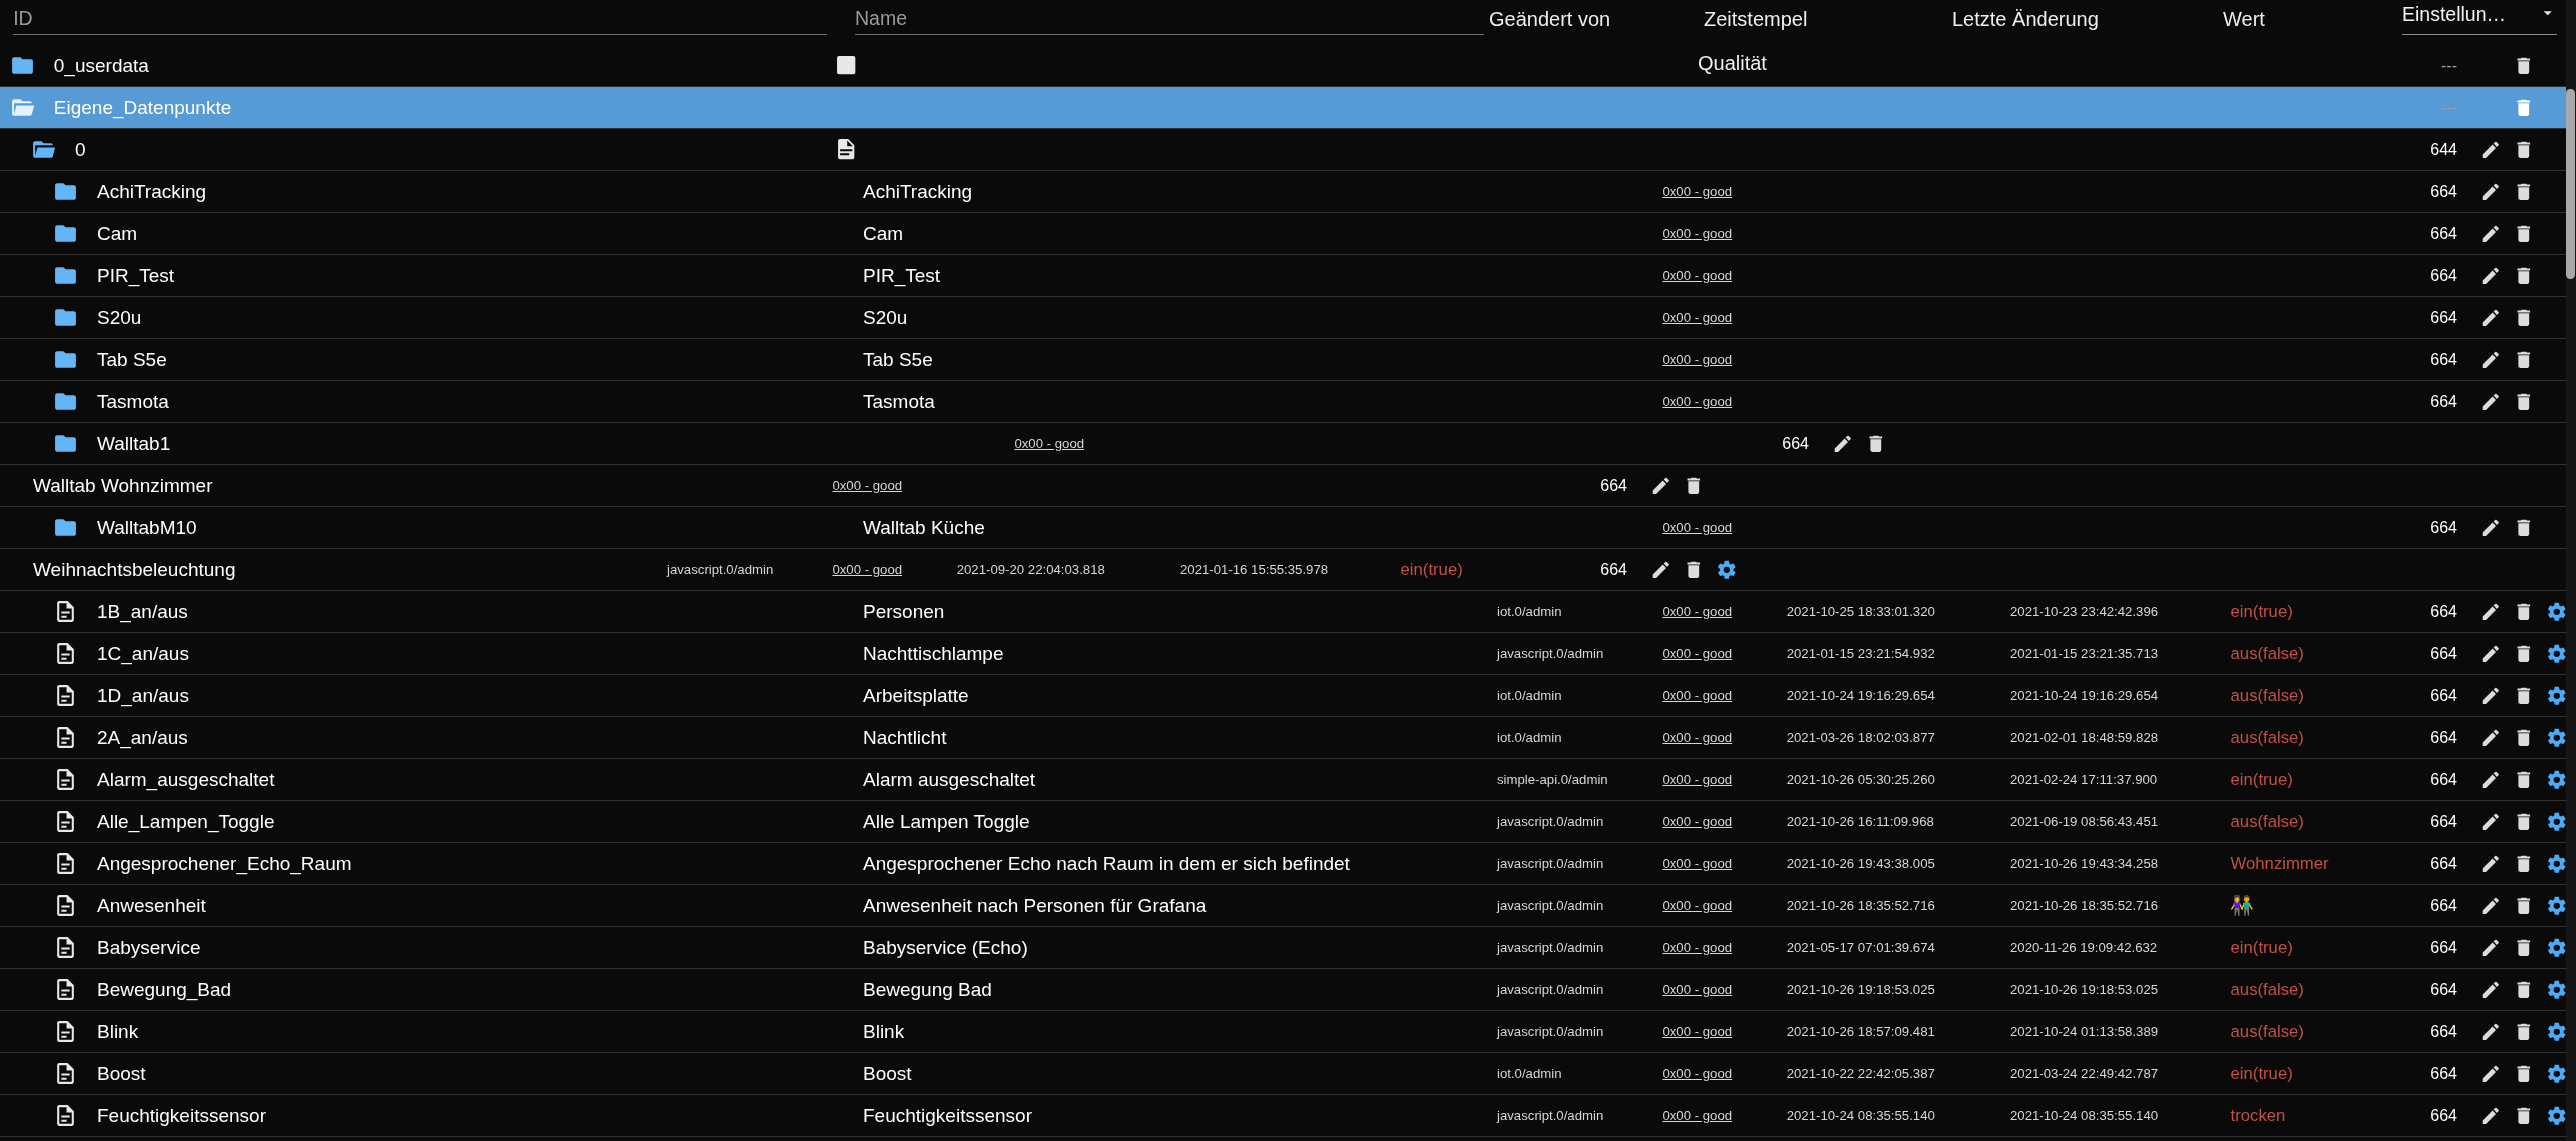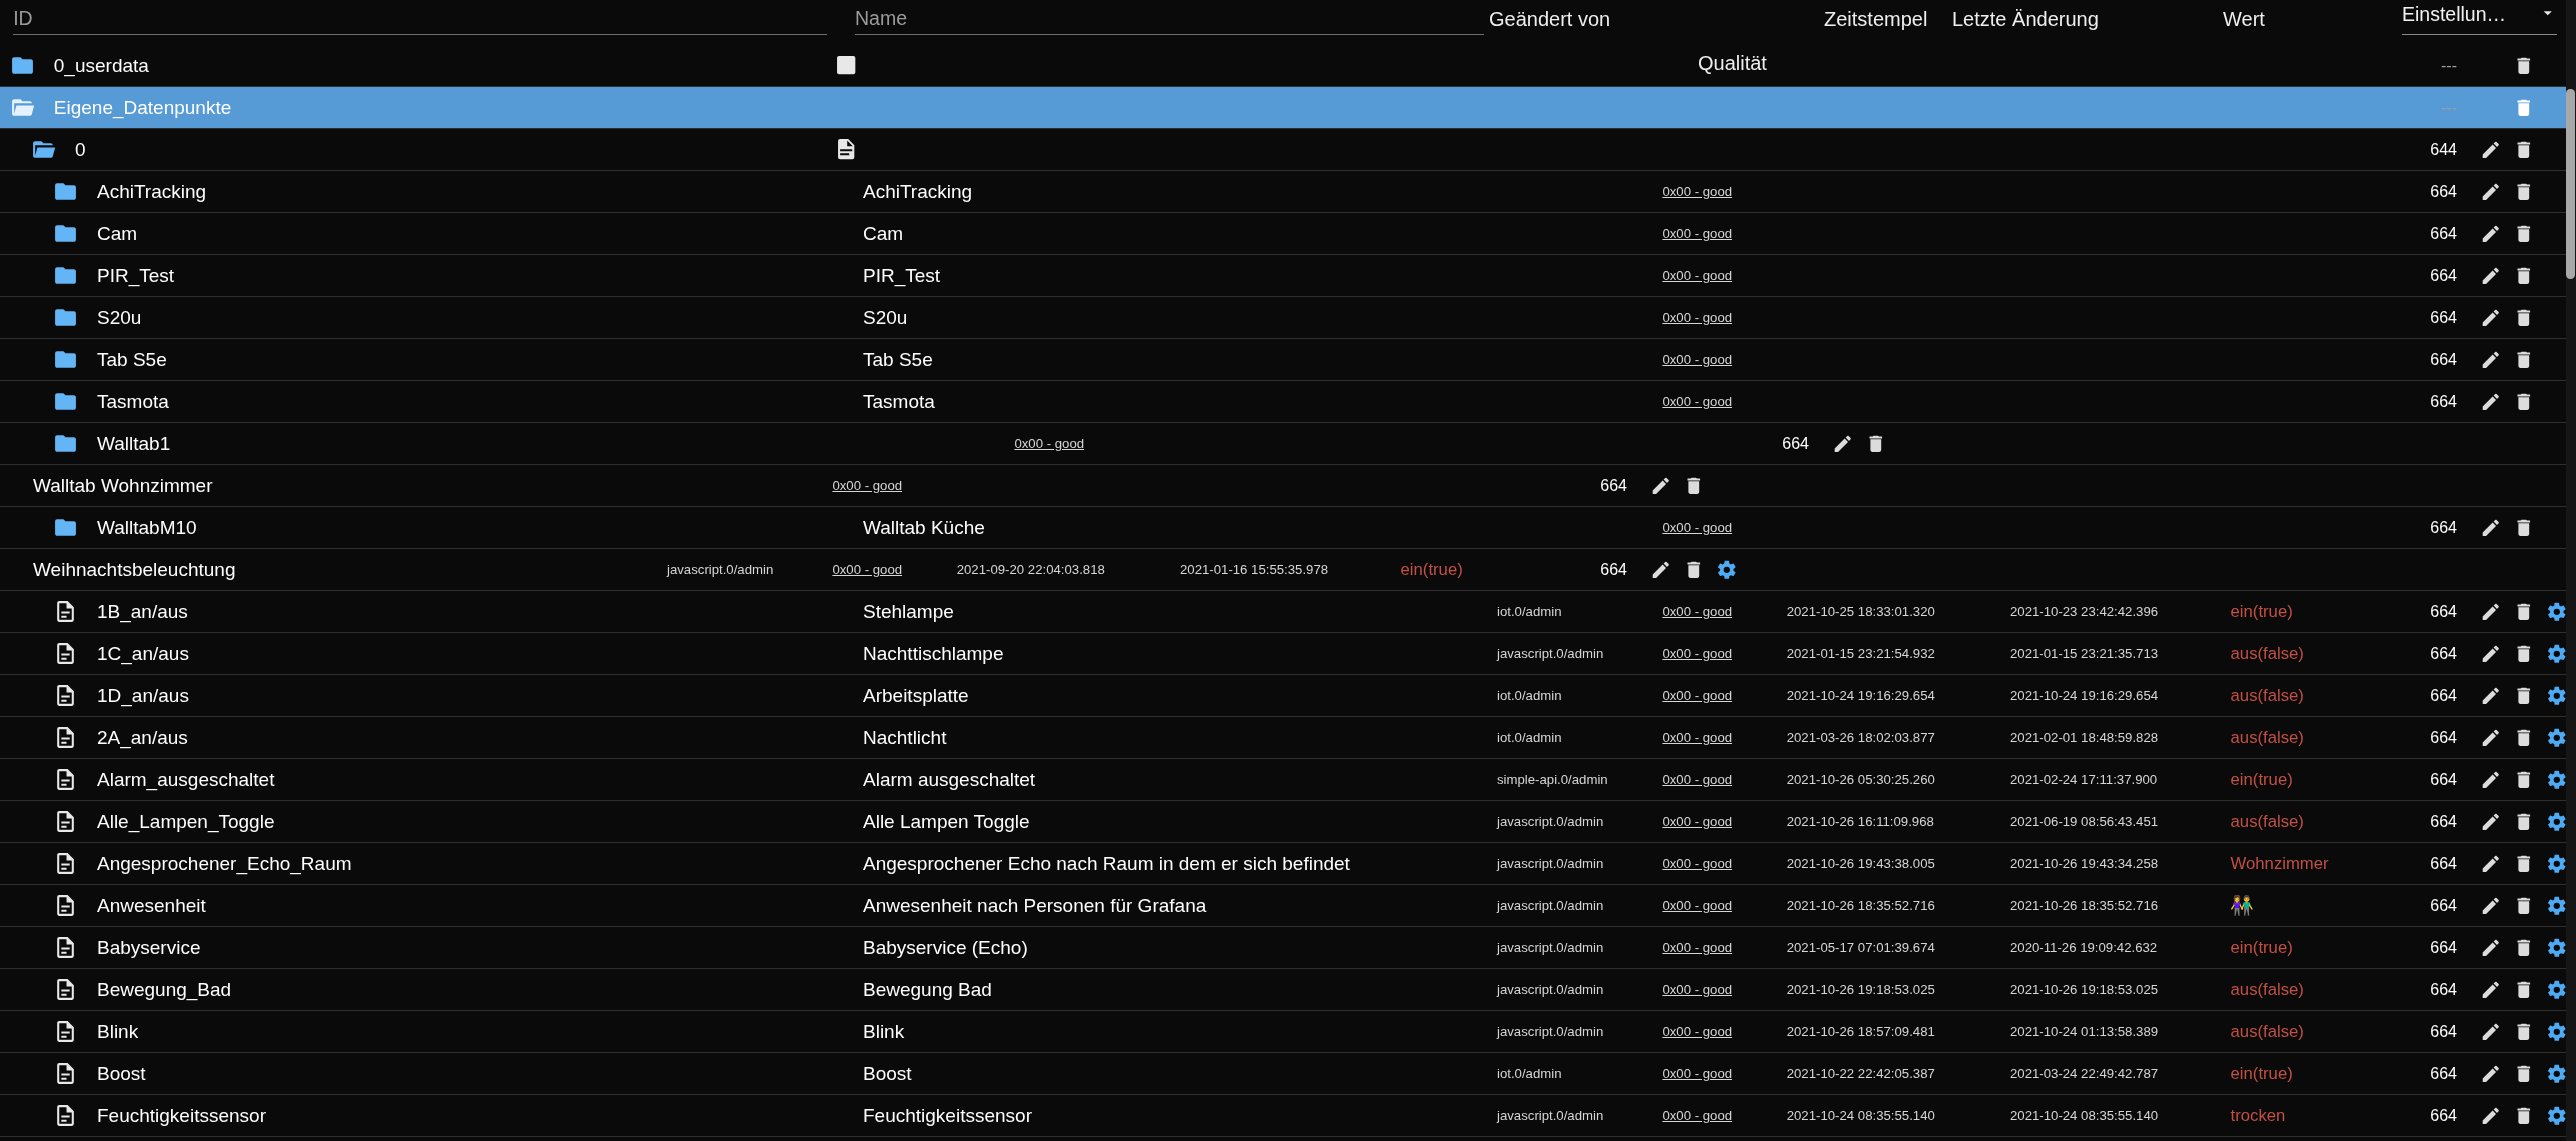--- a/index.html
+++ b/index.html
@@ -17,21 +17,21 @@
     position:absolute; top:2.8px; height:32px;
     border-bottom:1.4px solid #6f6f6f;
     display:flex; align-items:center;
     font-size:19.5px; color:#9b9b9b;
   }
   .hdr-filter.f-id   { left:13.2px;   width:814px; }
   .hdr-filter.f-name { left:855px; width:629px;  }
   .hdr-label { position:absolute; top:8.4px; font-size:20px; color:#eeeeee; white-space:nowrap; }
   .h-changed { left:1489px; }
   .h-quality { left:1698px;margin-top:44px; }
-  .h-ts      { left:1824px; }
+  .h-ts      { left:1704px; }
   .h-lc      { left:1952px; }
   .h-wert    { left:2223px; }
   .settings-select {
     position:absolute; left:2402px; top:2.8px; width:155px; height:32px;
     border-bottom:1.4px solid #8a8a8a;
     display:flex; align-items:flex-start; justify-content:space-between;
     font-size:19.5px; color:#f2f2f2; cursor:pointer; white-space:nowrap; overflow:hidden;
   }
   .settings-select svg { width:19.5px; height:19.5px; fill:#e8e8e8; flex:0 0 auto; }
 
@@ -563,21 +563,21 @@
           <span class="indent" style="width:53px"></span>
           <span class="tree-icon file">
             <svg viewBox="0 0 24 24">
               <path d="M6 2c-1.1 0-2 .9-2 2v16c0 1.1.9 2 2 2h12c1.1 0 2-.9 2-2V8l-6-6H6m0 2h7v5h5v11H6V4m2 8v2h8v-2H8m0 4v2h5v-2H8z"></path>
             </svg>
           </span>
           <span class="id-label">1B_an/aus</span>
         </div>
         <div class="col col-name">
           <span class="name-icon"></span>
-          <span class="name-label">Stehlampe</span>
+          <span class="name-label">Personen</span>
         </div>
         <div class="col col-changed sec">iot.0/admin</div>
         <div class="col col-quality sec">0x00 - good</div>
         <div class="col col-ts sec">2021-10-25 18:33:01.320</div>
         <div class="col col-lc sec">2021-10-23 23:42:42.396</div>
         <div class="col col-wert">
           <span class="val-state">ein(true)</span>
         </div>
         <div class="col col-acl">664</div>
         <div class="col col-actions">

